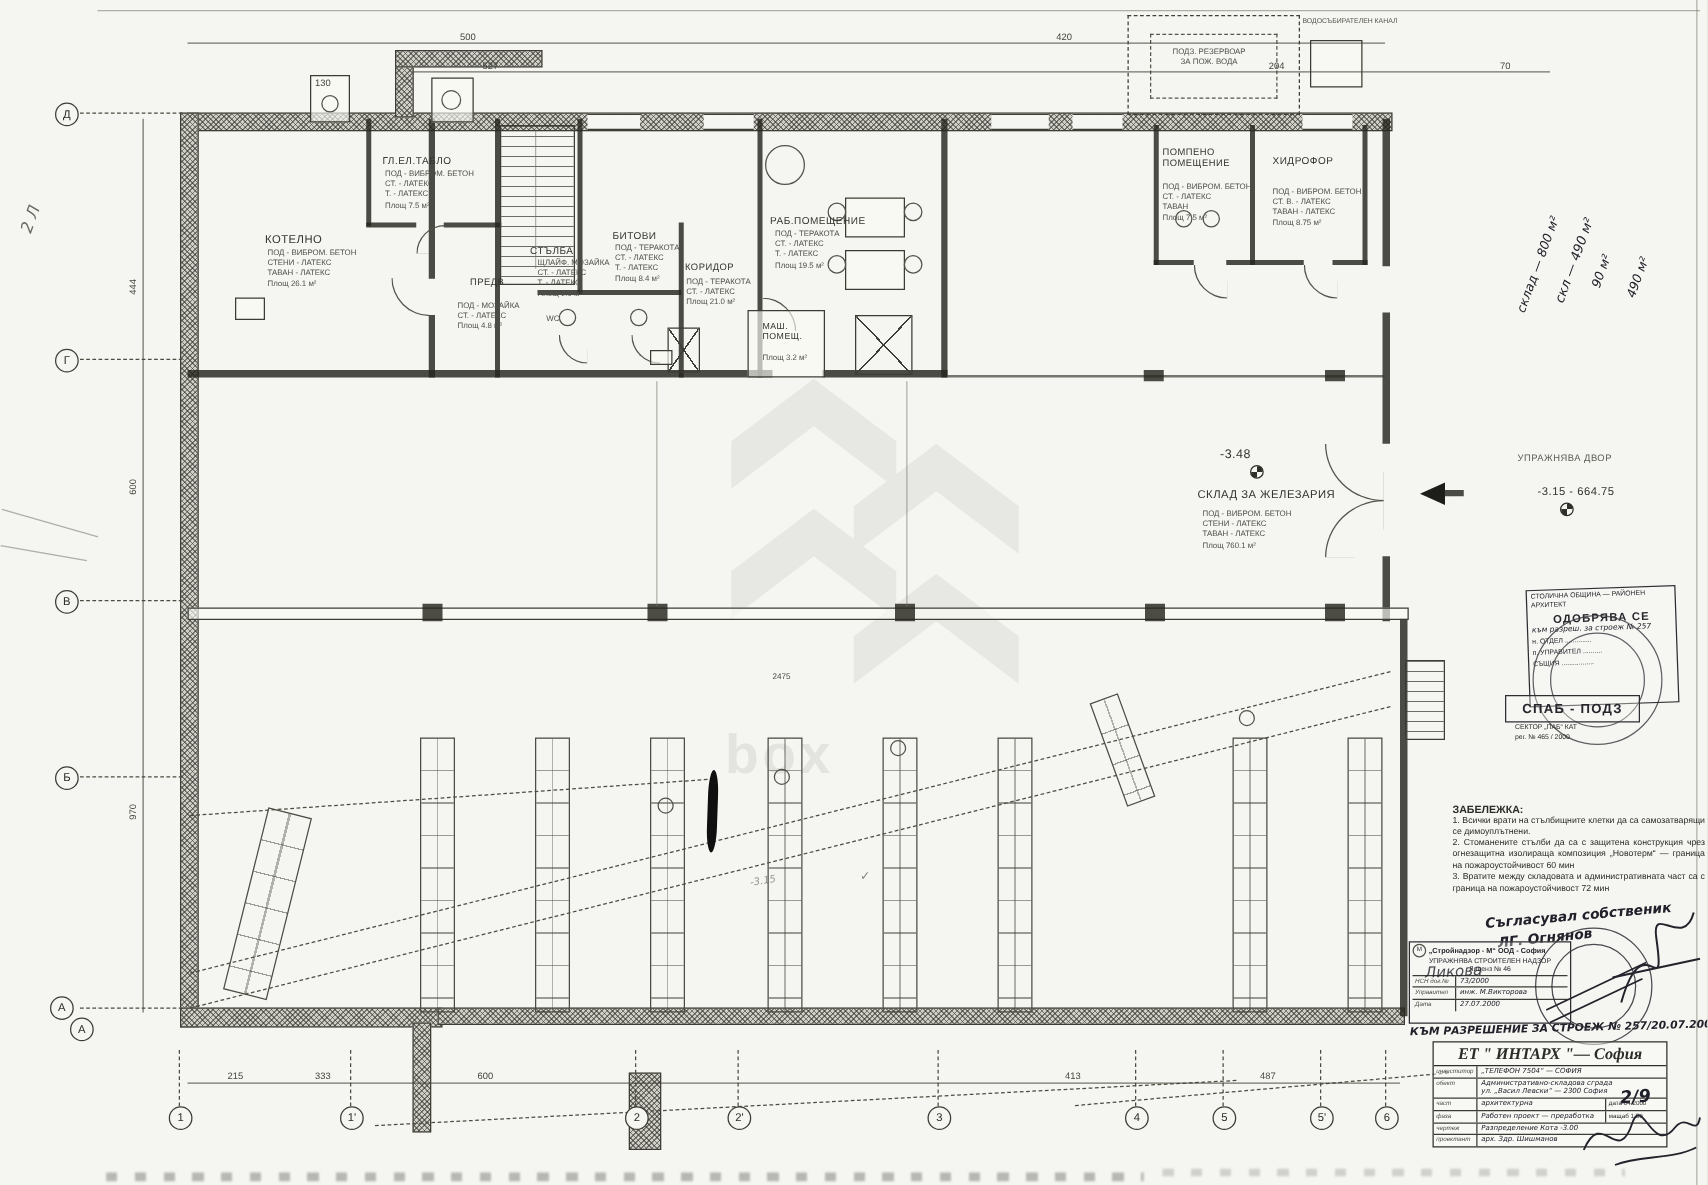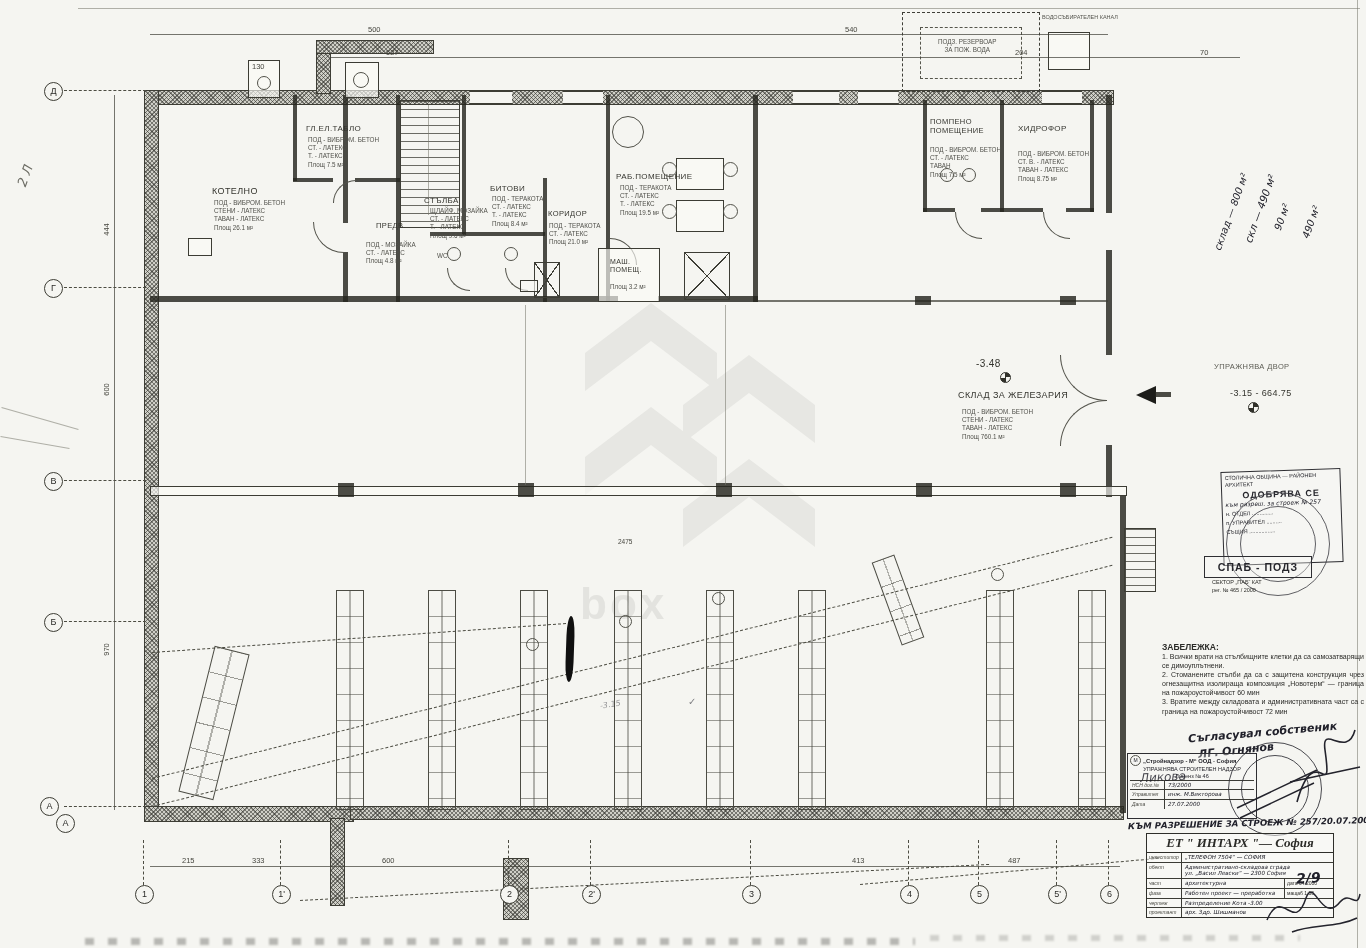--- a/index.html
+++ b/index.html
@@ -248,21 +248,21 @@
 
   <div class="abs" style="left:566px;top:616px;width:8px;height:66px;background:#101010;border-radius:50% / 30%;transform:rotate(2deg)"></div>
   <div class="abs hw" style="left:600px;top:700px;font-size:8px;opacity:.45;transform:rotate(-9deg)">-3.15</div>
   <div class="abs hw" style="left:688px;top:696px;font-size:10px;opacity:.55">✓</div>
   <div class="abs hw" style="left:14px;top:168px;font-size:13px;color:#6b6b63;transform:rotate(-70deg)">2 Л</div>
   <div class="abs lnl" style="left:0;top:418px;width:80px;height:1px;transform:rotate(16deg)"></div>
   <div class="abs lnl" style="left:0;top:442px;width:70px;height:1px;transform:rotate(10deg)"></div>
 
   <div class="abs ln" style="left:150px;top:34px;width:958px;height:1px"></div>
   <div class="abs dim" style="left:368px;top:25px">500</div>
-  <div class="abs dim" style="left:845px;top:25px">540</div>
+  <div class="abs dim" style="left:845px;top:25px">420</div>
   <div class="abs ln" style="left:330px;top:57px;width:910px;height:1px"></div>
   <div class="abs dim" style="left:386px;top:48px">527</div>
   <div class="abs dim" style="left:1015px;top:48px">204</div>
   <div class="abs dim" style="left:1200px;top:48px">70</div>
   <div class="abs ln" style="left:114px;top:95px;width:1px;height:715px"></div>
   <div class="abs dim vdim" style="left:100px;top:225px">444</div>
   <div class="abs dim vdim" style="left:100px;top:385px">600</div>
   <div class="abs dim vdim" style="left:100px;top:645px">970</div>
   <div class="abs ln" style="left:150px;top:866px;width:970px;height:1px"></div>
   <div class="abs dim" style="left:182px;top:856px">215</div>

